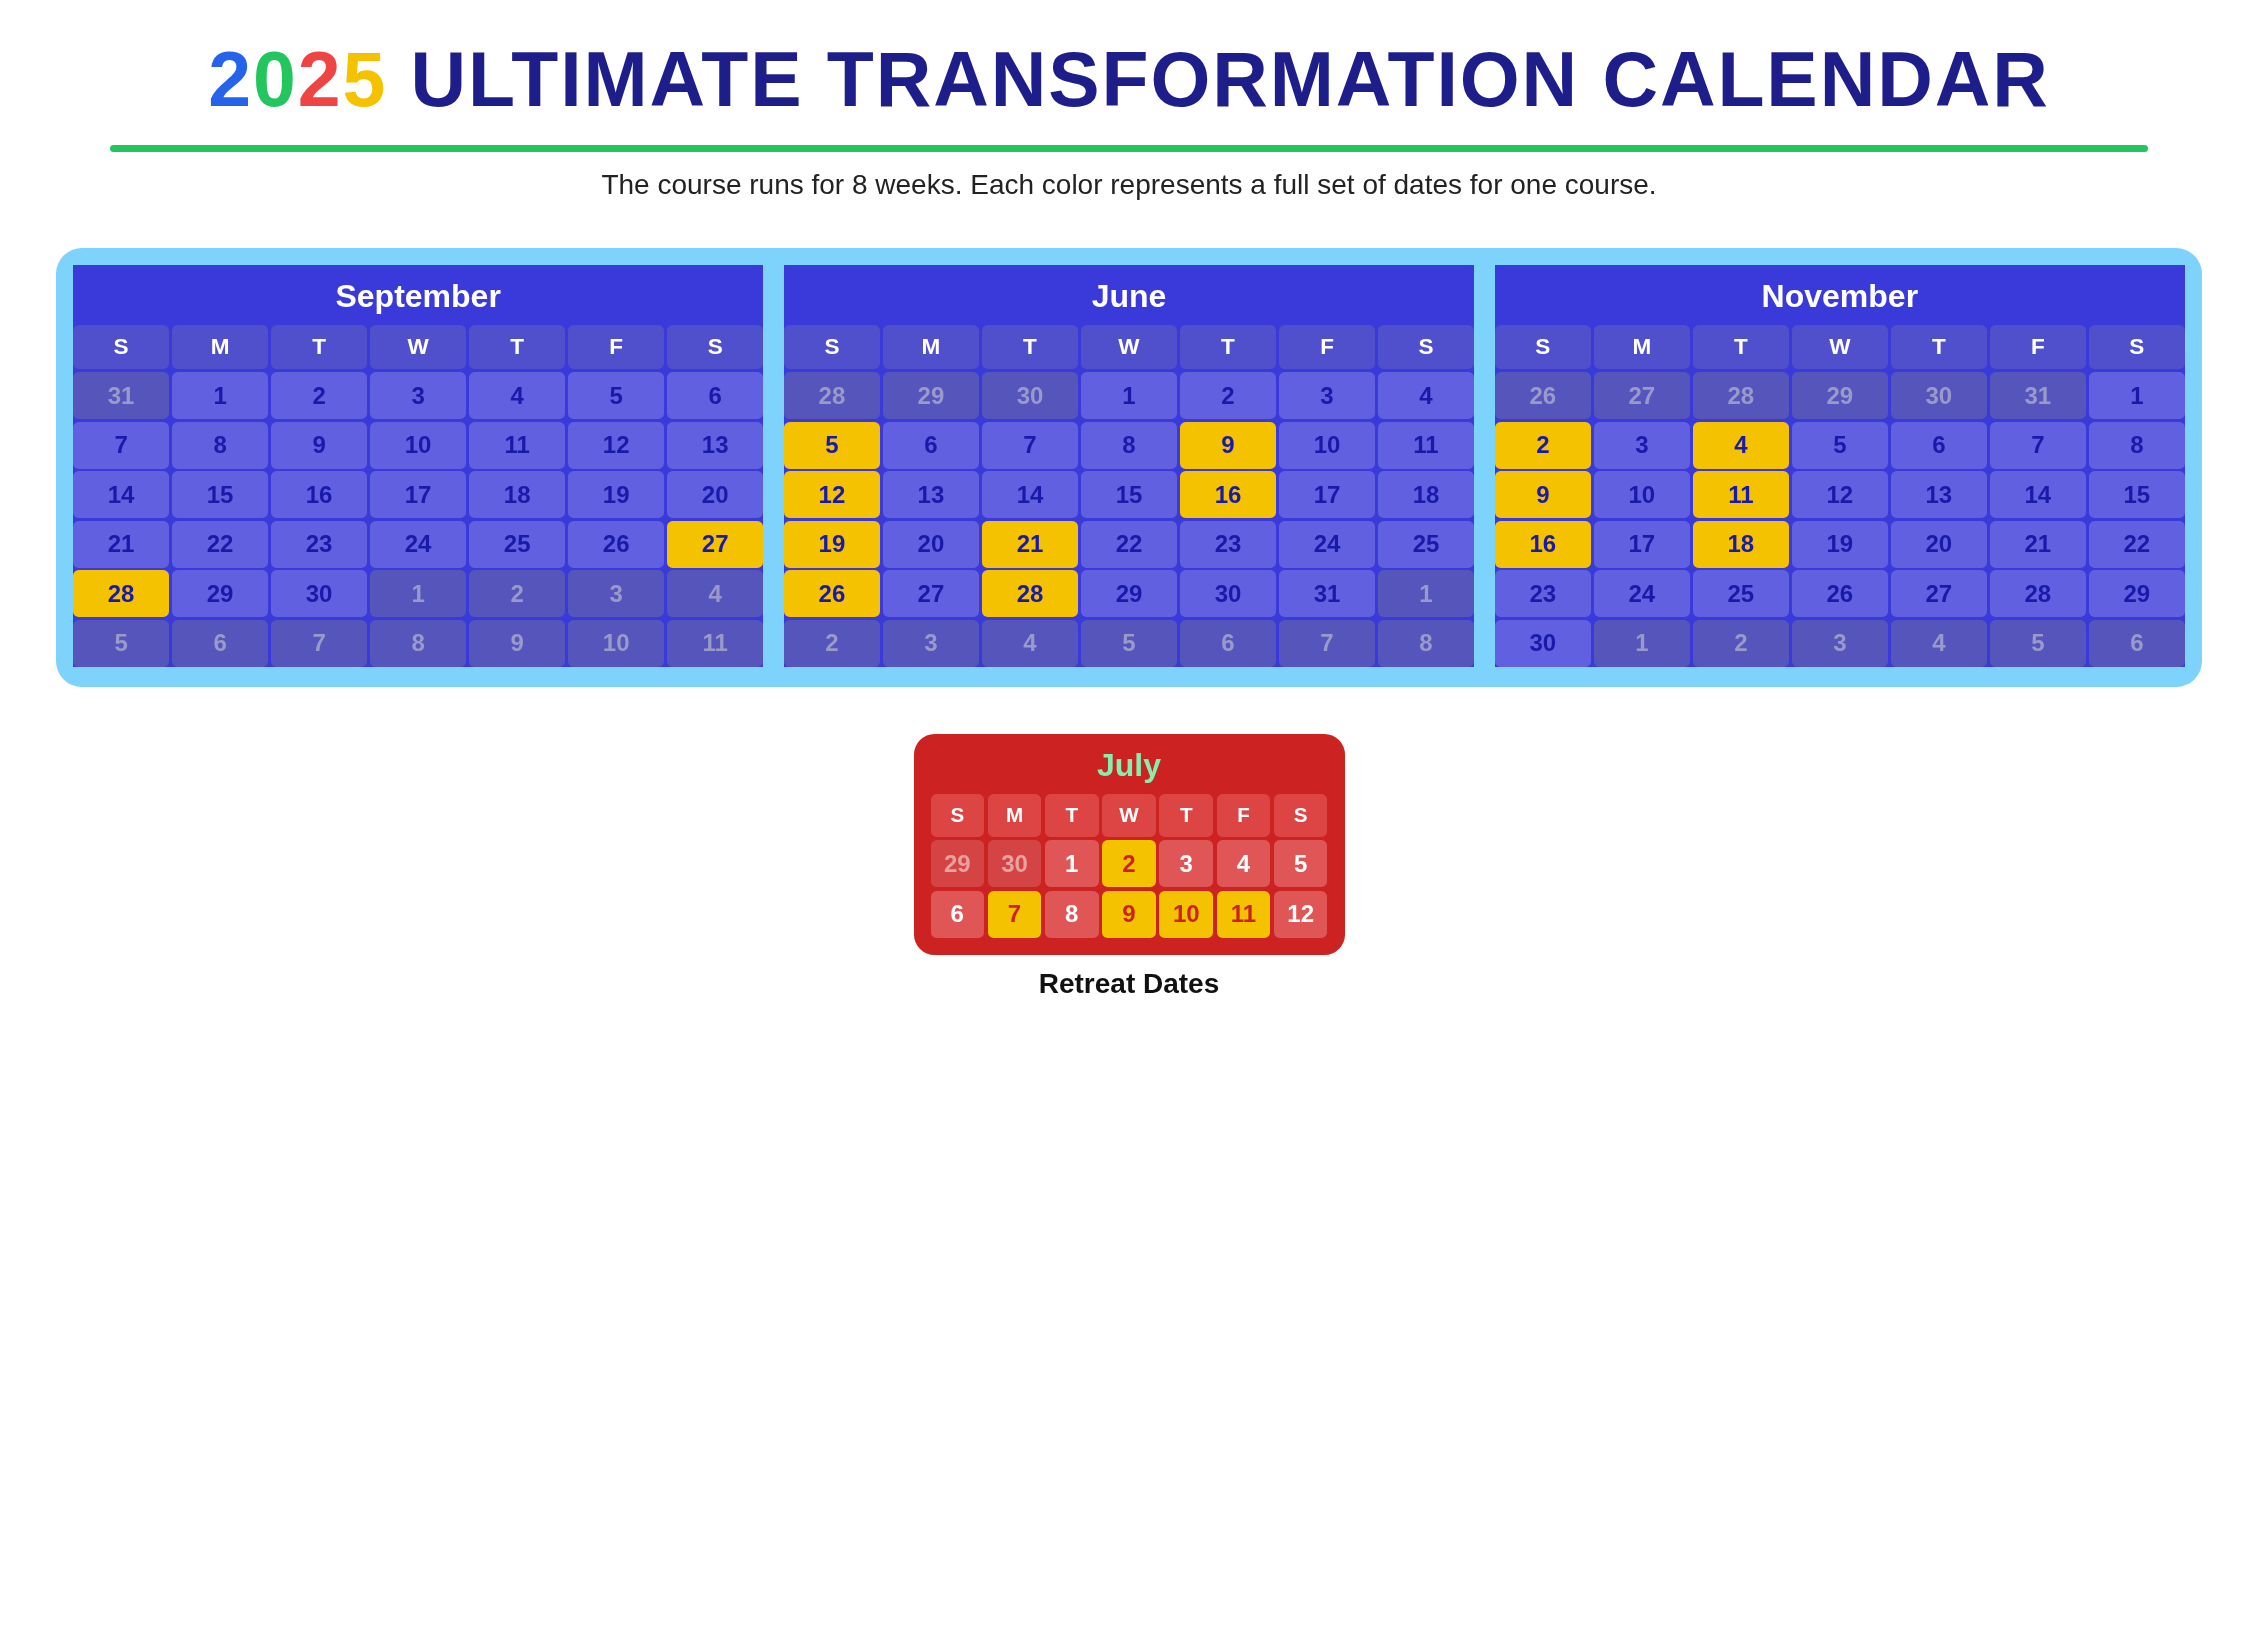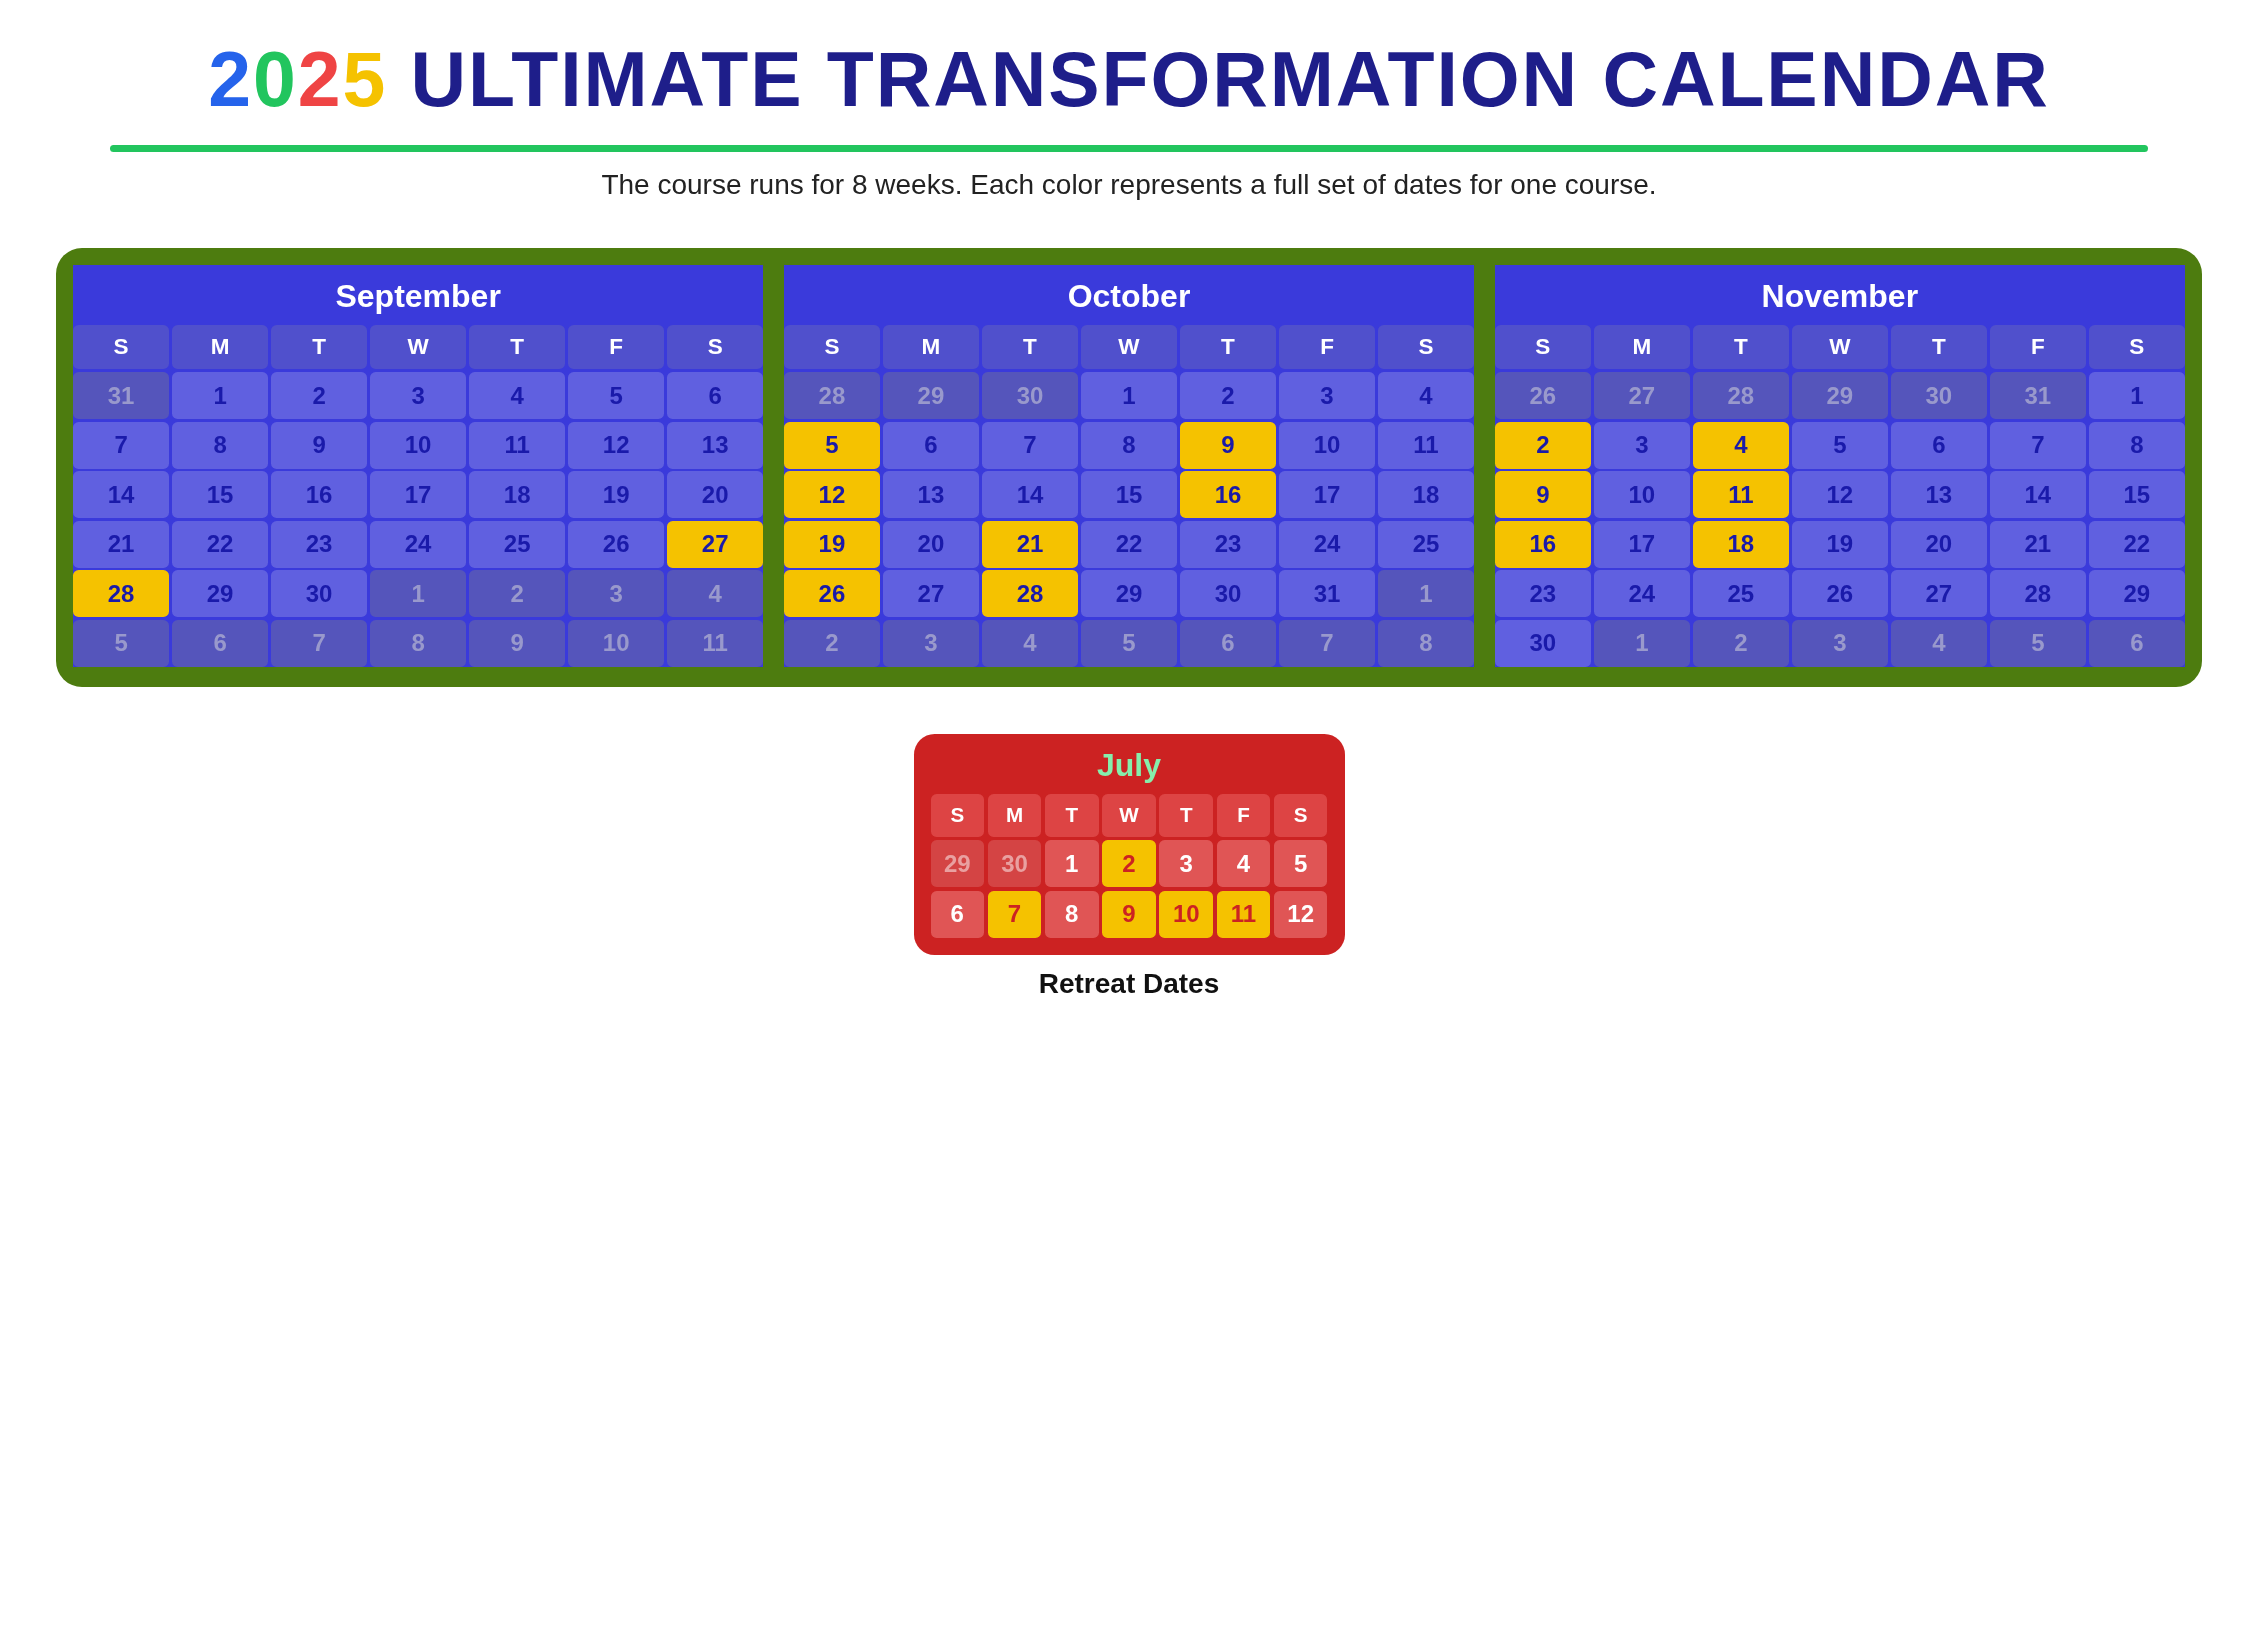--- a/index.html
+++ b/index.html
@@ -37,21 +37,21 @@
 
     .subtitle {
       text-align: center;
       font-size: 28px;
       color: #222;
       margin-bottom: 47px;
     }
 
     
     .main-calendar-wrapper {
-      background: #4d7c0f;
+      background: #7dd3fc;
       border-radius: 26px;
       padding: 17px 17px 20.6px 17px;
       display: flex;
       gap: 7.5px;
       margin-bottom: 47px;
     }
 
     
     .month-block {
       flex: 1;
@@ -240,21 +240,21 @@
         <div class="cal-cell other-month">6</div>
         <div class="cal-cell other-month">7</div>
         <div class="cal-cell other-month">8</div>
         <div class="cal-cell other-month">9</div>
         <div class="cal-cell other-month">10</div>
         <div class="cal-cell other-month">11</div>
       </div>
     </div>
     <div class="month-divider"></div>
     <div class="month-block">
-      <div class="month-header">October</div>
+      <div class="month-header">June</div>
       <div class="cal-grid">
         <div class="cal-cell day-header">S</div>
         <div class="cal-cell day-header">M</div>
         <div class="cal-cell day-header">T</div>
         <div class="cal-cell day-header">W</div>
         <div class="cal-cell day-header">T</div>
         <div class="cal-cell day-header">F</div>
         <div class="cal-cell day-header">S</div>
         <div class="cal-cell other-month">28</div>
         <div class="cal-cell other-month">29</div>

